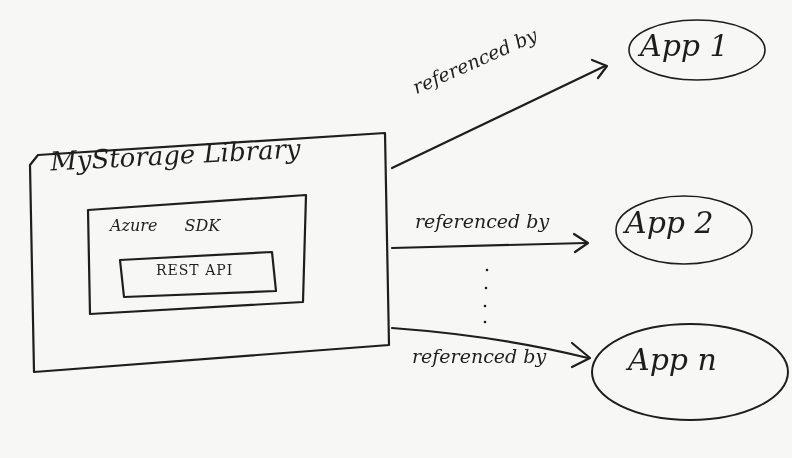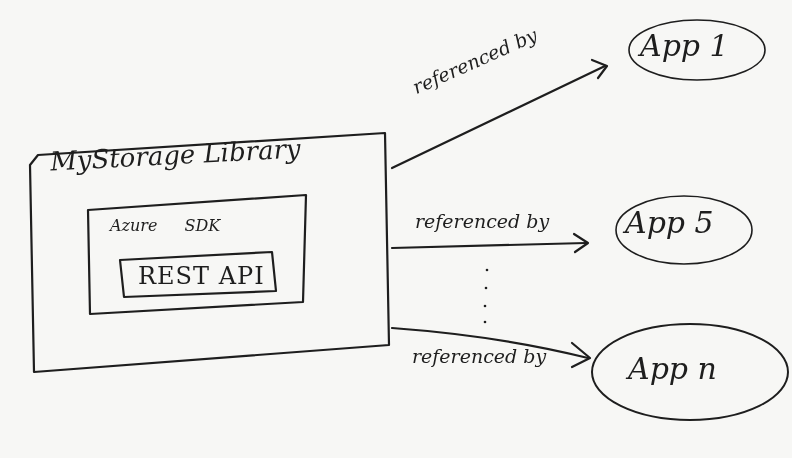--- a/index.html
+++ b/index.html
@@ -12,28 +12,28 @@
   .canvas { position: absolute; left: 0; top: 0; width: 792px; height: 458px; }
   .hand {
     position: absolute;
     font-family: "DejaVu Serif", serif;
     font-style: italic;
     color: #1e1e1e;
     white-space: nowrap;
   }
   .lib-title { left: 50px; top: 140px; font-size: 26px; transform: rotate(-3deg); }
   .sdk-title { left: 110px; top: 216px; font-size: 16px; word-spacing: 22px; }
-  .rest-title { left: 138px; top: 262px; font-size: 24px; font-style: normal; letter-spacing: 1px; }
+  .rest-title { left: 156px; top: 262px; font-size: 14px; font-style: normal; letter-spacing: 1px; }
   .ref1 { left: 418px; top: 76px; font-size: 19px; transform: rotate(-24deg); transform-origin: left bottom; }
   .ref2 { left: 415px; top: 210px; font-size: 19px; }
   .ref3 { left: 412px; top: 345px; font-size: 19px; }
   .app { font-size: 30px; }
   .app1 { left: 640px; top: 28px; }
   .app2 { left: 625px; top: 205px; }
-  .appn { left: 628px; top: 342px; margin-top: 9px; }
+  .appn { left: 628px; top: 342px; }
 </style>
 </head>
 <body>
 
 <svg class="canvas" viewBox="0 0 792 458">
   <g fill="none" stroke="#1e1e1e" stroke-width="2.2" stroke-linecap="round" stroke-linejoin="round">
 
     <path d="M38 155 L385 133 L389 345 L34 372 L30 165 Z"></path>
 
     <path d="M88 210 L306 195 L303 302 L90 314 Z"></path>
@@ -64,14 +64,14 @@
 
 <div class="hand lib-title">MyStorage Library</div>
 <div class="hand sdk-title">Azure SDK</div>
 <div class="hand rest-title">REST API</div>
 
 <div class="hand ref1">referenced by</div>
 <div class="hand ref2">referenced by</div>
 <div class="hand ref3">referenced by</div>
 
 <div class="hand app app1">App 1</div>
-<div class="hand app app2">App 5</div>
+<div class="hand app app2">App 2</div>
 <div class="hand app appn">App n</div>
 
 </body></html>

